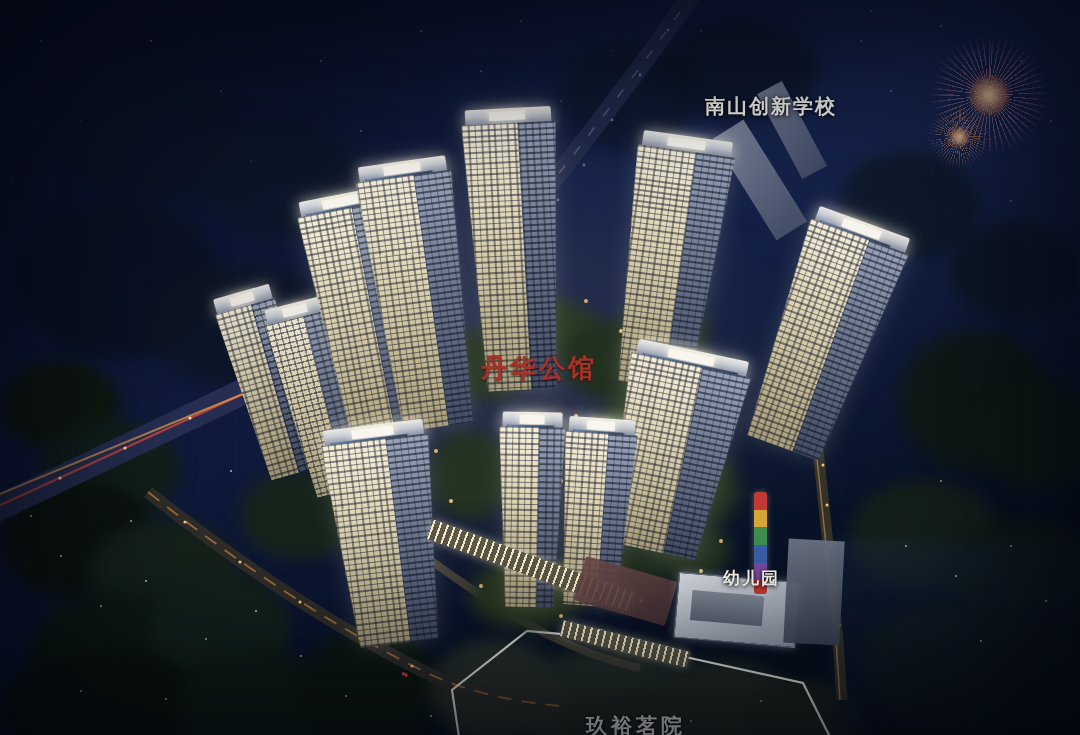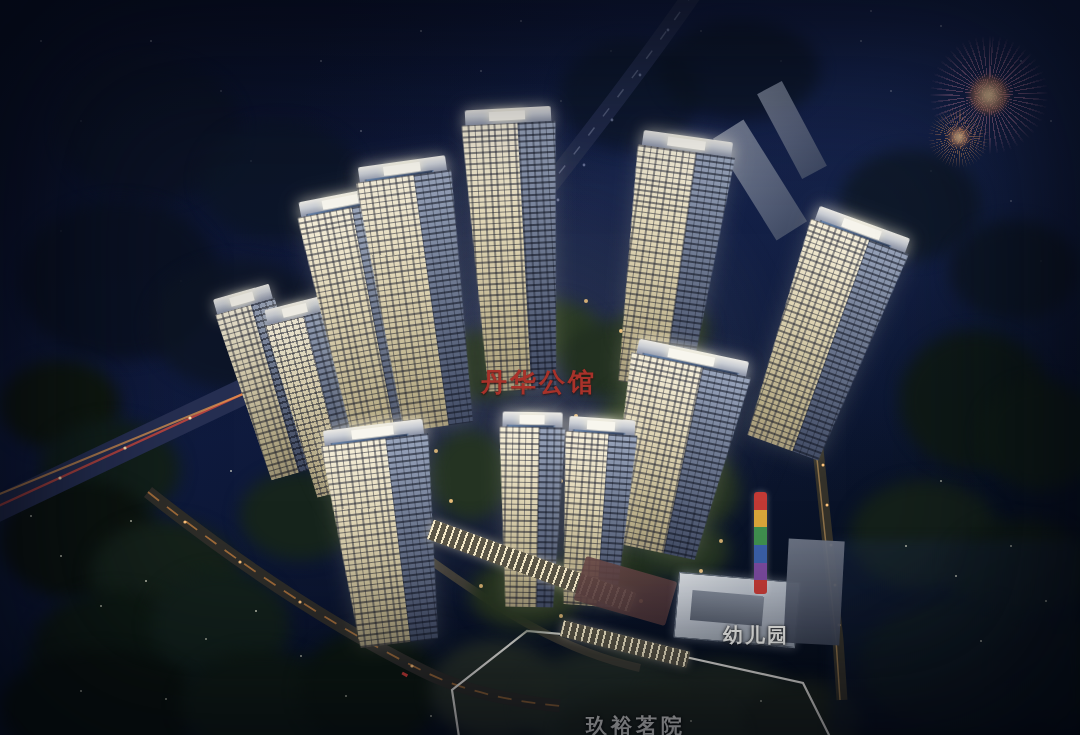--- a/index.html
+++ b/index.html
@@ -305,18 +305,19 @@
   <div class="abs kg" style="left:676px;top:577px;width:120px;height:64px;transform:rotate(5deg)">
     <div class="kg-roof"></div>
   </div>
   <div class="abs stripes" style="left:754px;top:492px;width:13px;height:102px;"></div>
   <div class="abs" style="left:786px;top:540px;width:56px;height:104px;transform:rotate(3deg);
        background:linear-gradient(160deg,#6e7686,#3a4152);opacity:.95"></div>
 
   <div class="firework" style="left:930px;top:36px;width:118px;height:118px;--c:rgba(233,148,186,.7);"></div>
   <div class="firework" style="left:928px;top:106px;width:62px;height:62px;--c:rgba(240,160,100,.75);"></div>
 
-  <div class="project-label" style="left:481px;top:365px;">丹华公馆</div>
-  <div class="site-label" style="left:723px;top:622px;font-size:20px;">幼儿园</div>
+  <div class="site-label" style="left:705px;top:93px;font-size:20px;">南山创新学校</div>
+  <div class="project-label" style="left:481px;top:351px;">丹华公馆</div>
+  <div class="site-label" style="left:723px;top:567px;font-size:17px;">幼儿园</div>
   <div class="site-label" style="left:586px;top:712px;font-size:21px;letter-spacing:4px;">玖裕茗院</div>
 
   <div class="vignette"></div>
 </div>
 
 </body></html>

